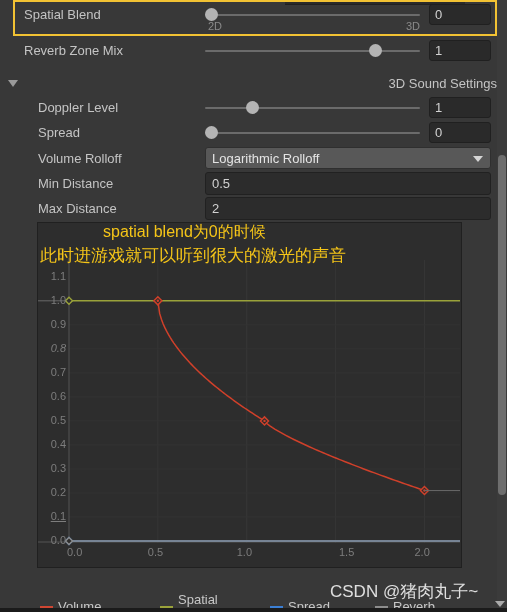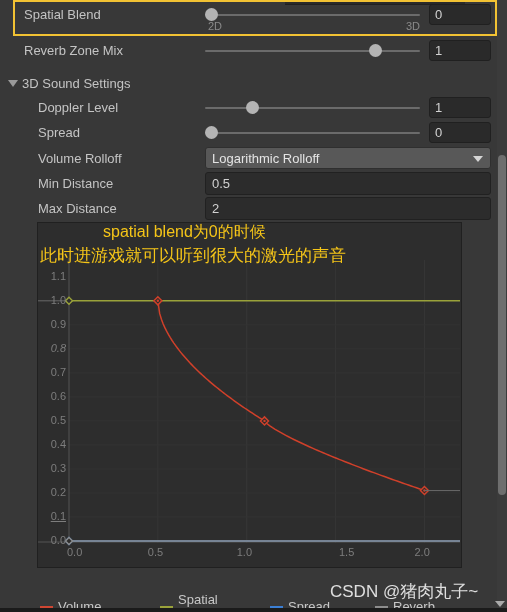--- a/index.html
+++ b/index.html
@@ -102,21 +102,21 @@
 
   <div class="row" style="top:38px;">
     <span class="lbl ind1">Reverb Zone Mix</span>
     <div class="slider" style="left:205px;top:0;width:215px;">
       <div class="track" style="width:215px;"></div>
       <div class="knob" style="left:164px;"></div>
     </div>
     <div class="numfield" style="left:429px;top:2px;width:62px;">1</div>
   </div>
 
-  <div class="row" style="top:71px;">
+  <div class="row" style="top:71px;justify-content:flex-end;">
     <span class="foldout-tri"></span>
     <span class="lbl" style="padding-left:22px;">3D Sound Settings</span>
   </div>
 
   <div class="row" style="top:95px;">
     <span class="lbl ind2">Doppler Level</span>
     <div class="slider" style="left:205px;top:0;width:215px;">
       <div class="track" style="width:215px;"></div>
       <div class="knob" style="left:41px;"></div>
     </div>

